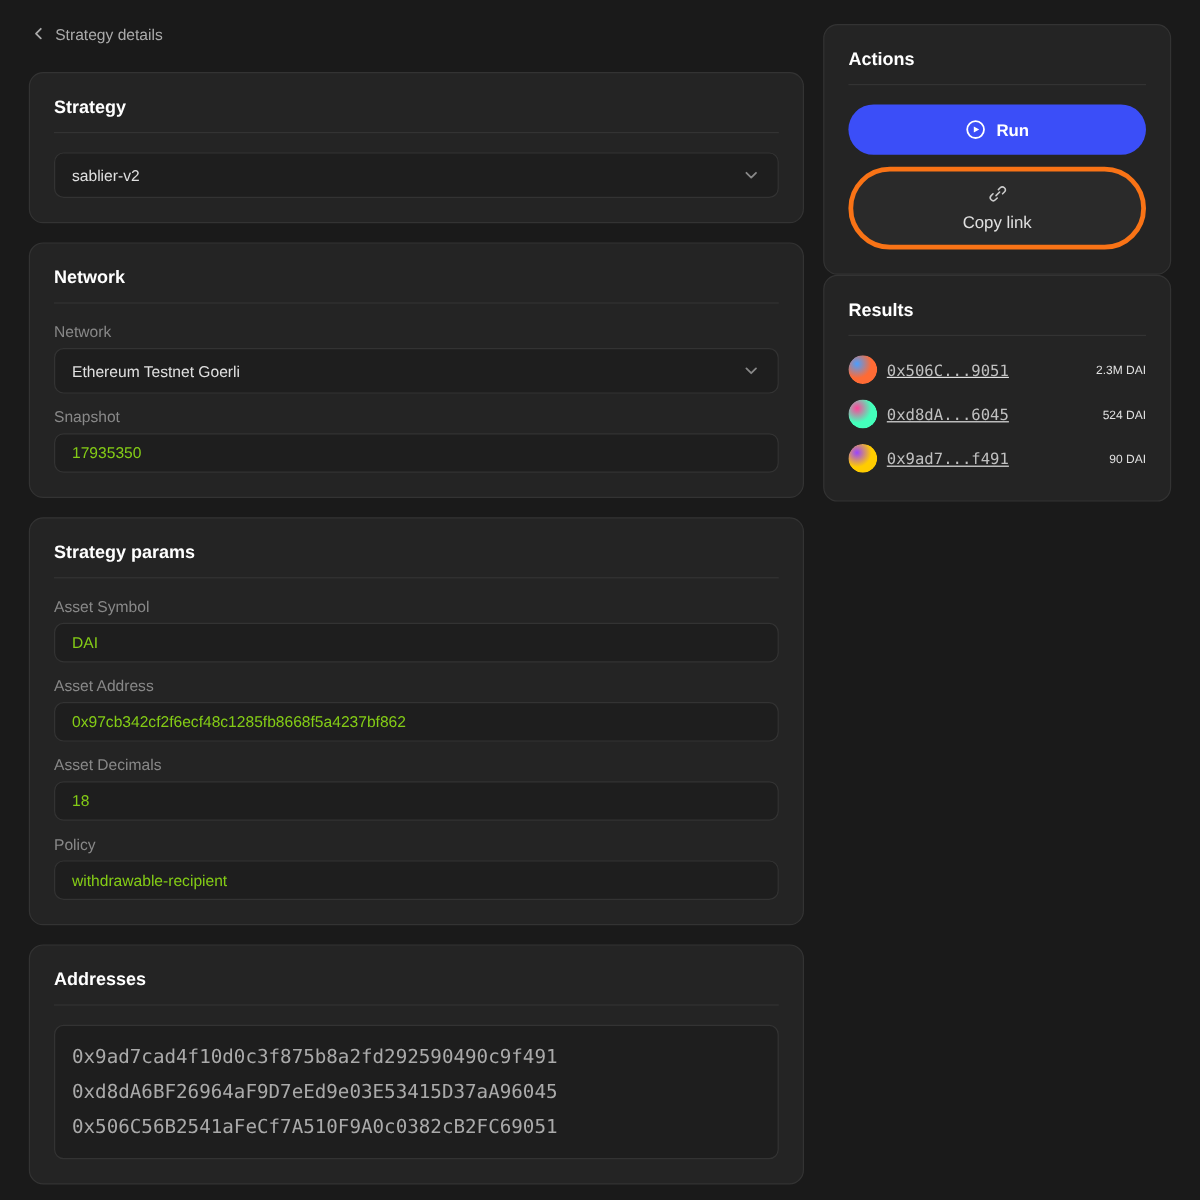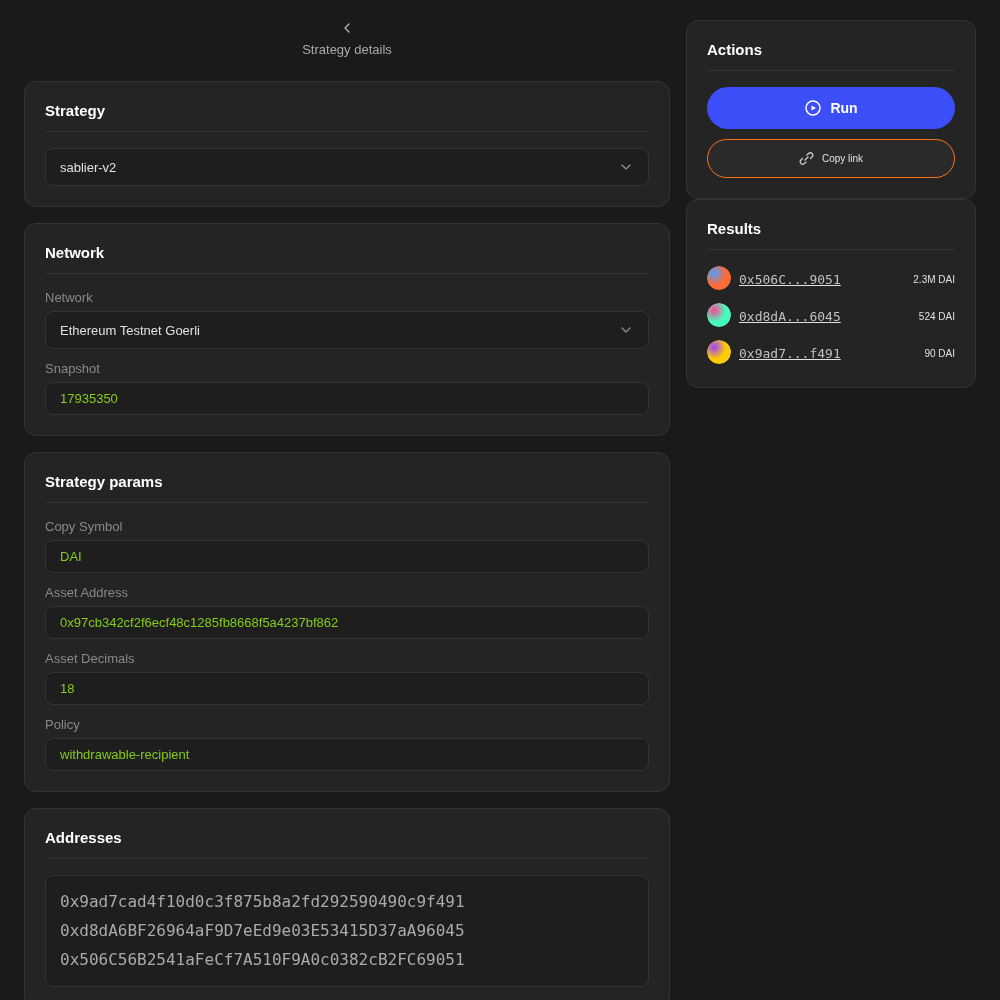--- a/index.html
+++ b/index.html
@@ -29,21 +29,20 @@
     }
     .back-link {
       display: flex;
       align-items: center;
       gap: 6px;
       color: #aaa;
       font-size: 13px;
       cursor: pointer;
       margin-bottom: 4px;
       padding: 0 0 4px 0;
-      flex-direction: column;
     }
     .card {
       background: #242424;
       border: 1px solid #333;
       border-radius: 12px;
       padding: 20px;
     }
     .card-title {
       font-size: 15px;
       font-weight: 600;
@@ -97,32 +96,33 @@
       width: 100%;
       cursor: pointer;
       display: flex;
       align-items: center;
       justify-content: center;
       gap: 8px;
       margin-bottom: 10px;
     }
     .btn-secondary {
       background: #2a2a2a;
-      border: 1px solid #f97316;
+      border: 4px solid #f97316;
       border-radius: 999px;
       color: #e0e0e0;
-      font-size: 10px;
+      font-size: 14px;
       font-weight: 500;
       padding: 11px 20px;
       width: 100%;
       cursor: pointer;
       display: flex;
       align-items: center;
       justify-content: center;
       gap: 8px;
+      flex-direction: column;
     }
     .results-list {
       display: flex;
       flex-direction: column;
       gap: 10px;
     }
     .result-item {
       display: flex;
       align-items: center;
       justify-content: space-between;
@@ -202,21 +202,21 @@
         <svg class="chevron-down" viewBox="0 0 16 16" fill="none">
           <path d="M4 6L8 10L12 6" stroke="#888" stroke-width="1.5" stroke-linecap="round" stroke-linejoin="round"></path>
         </svg>
       </div>
       <div class="field-label">Snapshot</div>
       <div class="input-field">17935350</div>
     </div>
 
     <div class="card">
       <div class="card-title">Strategy params</div>
-      <div class="field-label">Copy Symbol</div>
+      <div class="field-label">Asset Symbol</div>
       <div class="input-field">DAI</div>
       <div class="field-label">Asset Address</div>
       <div class="input-field">0x97cb342cf2f6ecf48c1285fb8668f5a4237bf862</div>
       <div class="field-label">Asset Decimals</div>
       <div class="input-field">18</div>
       <div class="field-label">Policy</div>
       <div class="input-field">withdrawable-recipient</div>
     </div>
 
     <div class="card">

